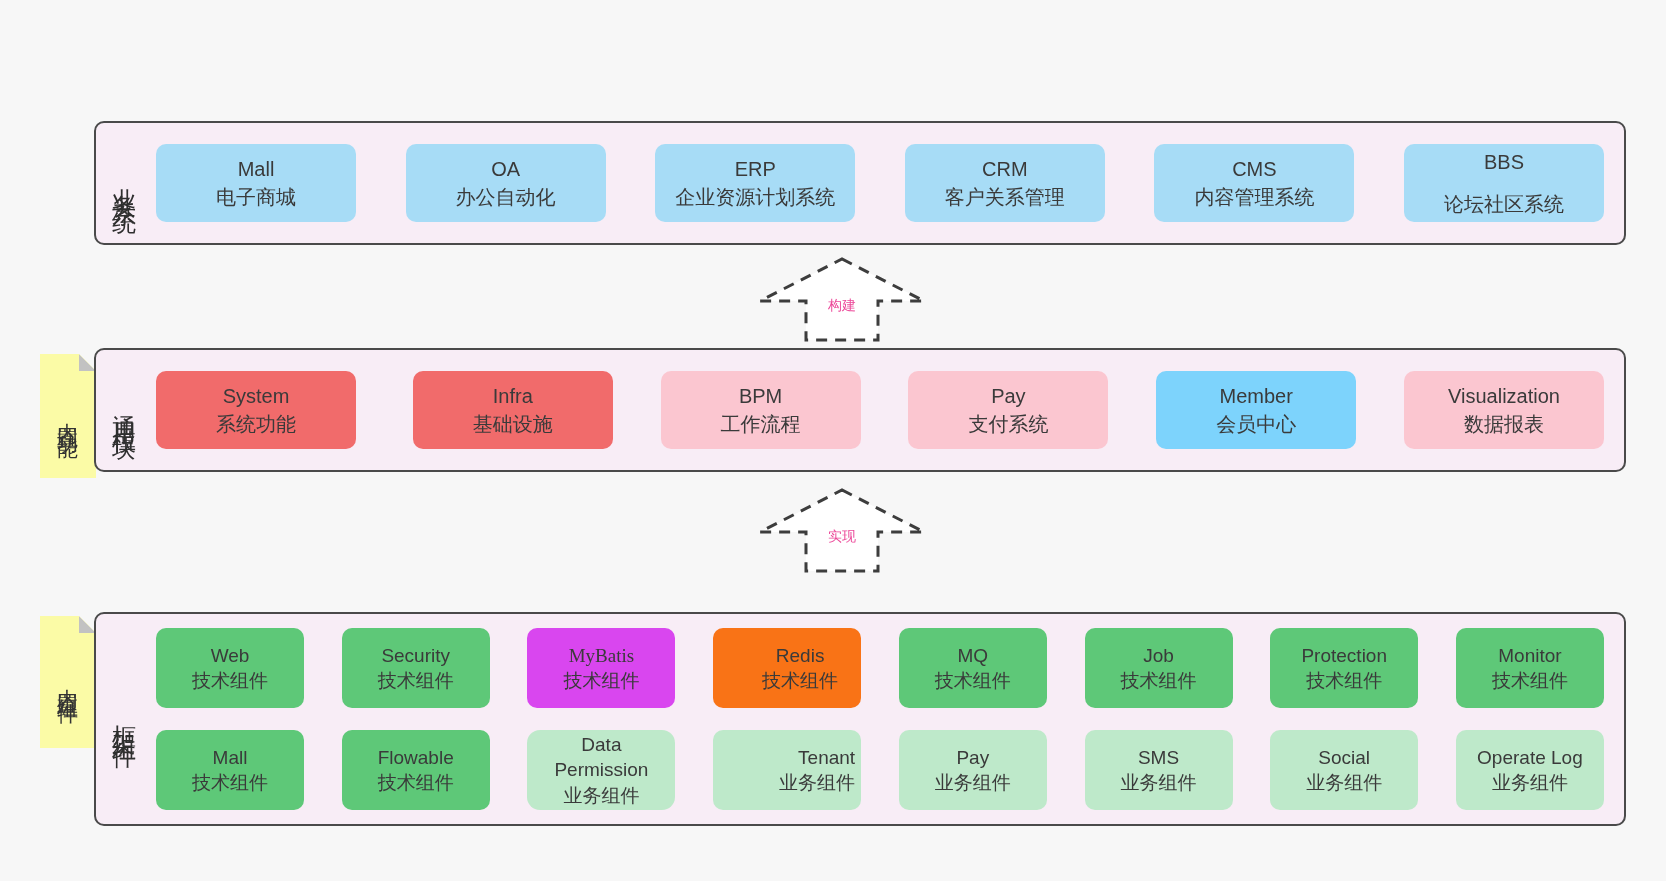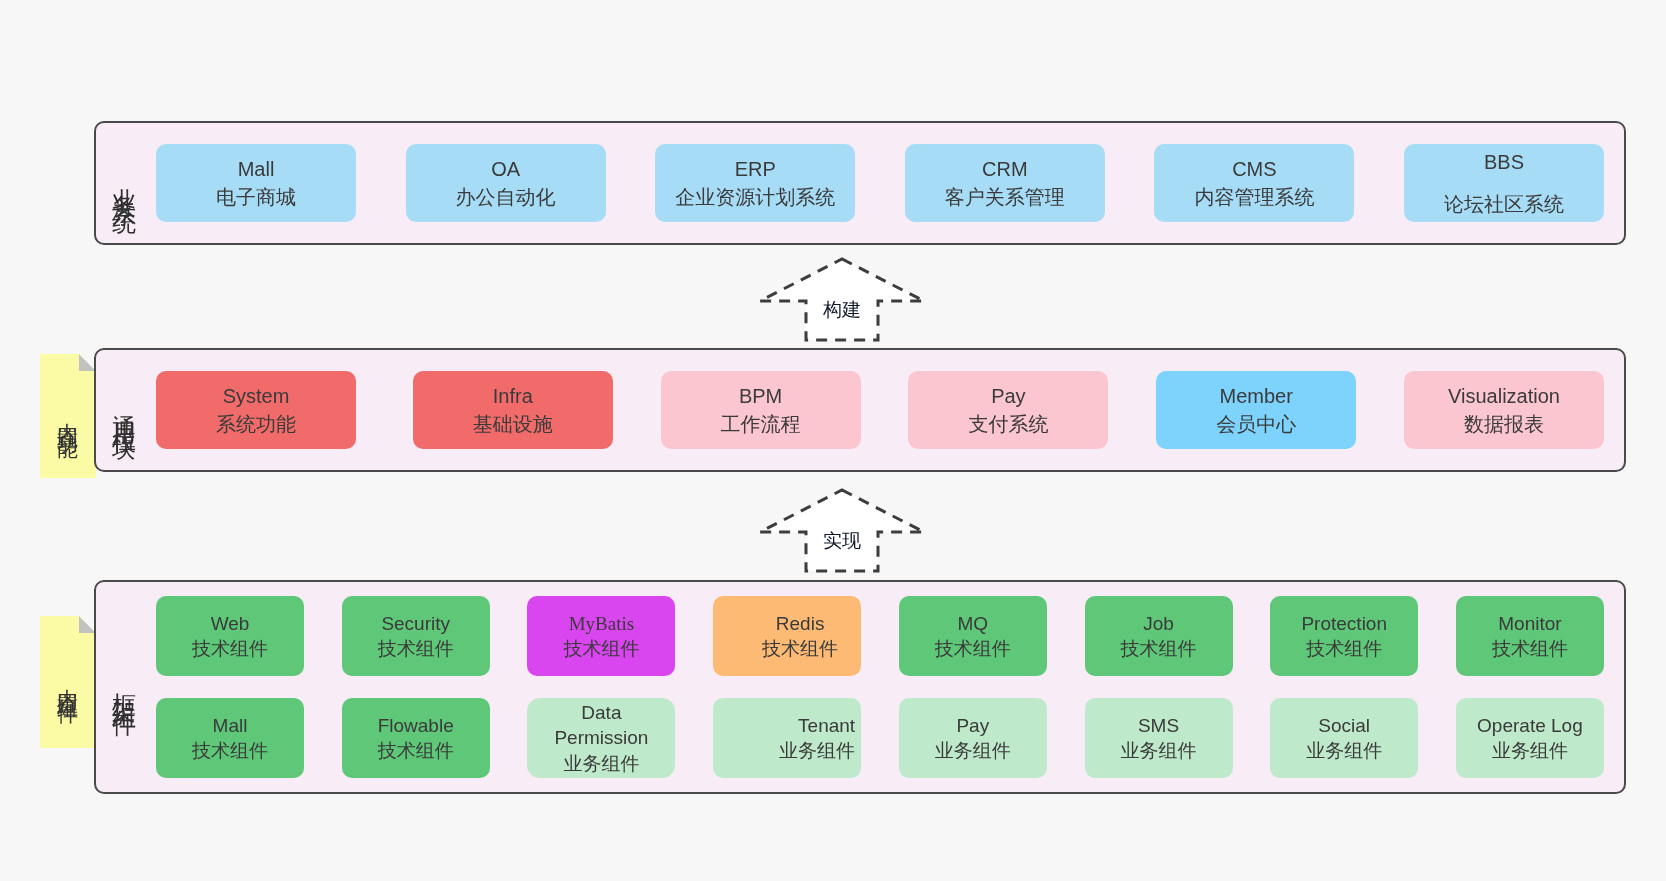--- a/index.html
+++ b/index.html
@@ -46,21 +46,21 @@
     clip-path:polygon(0 0, 100% 100%, 0 100%);
   }
   .note .note-text{
     writing-mode:vertical-lr;text-orientation:upright;
     font-size:21px;letter-spacing:5px;line-height:1;color:#333;
   }
   .arrow{position:absolute;width:170px;height:88px;z-index:1;}
   .arrow svg{display:block;}
   .arrow .arrow-label{
     position:absolute;top:41px;left:0;right:0;text-align:center;
-    font-size:19px;color:#0f172a;pointer-events:none;
+    font-size:14px;color:#ec4899;pointer-events:none;
   }
   .arrow .arrow-label span{background:#ffffff;padding:0 3px;}
 </style>
 </head>
 <body>
 
 <div class="band" style="top:121px;height:124px;">
   <div class="band-label">业务系统</div>
   <div class="boxes">
     <div class="box wide" style="background: rgb(167, 220, 246);">
@@ -135,37 +135,37 @@
   <svg width="170" height="88" viewBox="0 0 170 88">
     <path d="M85 3 L167 45 L121 45 L121 84 L49 84 L49 45 L3 45 Z" fill="#ffffff" stroke="#3d3d3d" stroke-width="3" stroke-dasharray="11 8"></path>
   </svg>
   <div class="arrow-label"><span>实现</span></div>
 </div>
 
 <div class="note" style="top:616px;height:132px;">
   <div class="fold"></div>
   <div class="note-text">内置组件</div>
 </div>
-<div class="band" style="top:580px;height:214px;">
+<div class="band" style="top:612px;height:214px;">
   <div class="band-label">框架组件</div>
   <div class="rows">
     <div class="row">
       <div class="box small" style="background: rgb(94, 200, 120);">
         <div>Web</div>
         <div>技术组件</div>
       </div>
       <div class="box small" style="background: rgb(94, 200, 120);">
         <div>Security</div>
         <div>技术组件</div>
       </div>
       <div class="box small" style="background: #d946ef; font-family: Liberation Serif, serif;">
         <div>MyBatis</div>
         <div>技术组件</div>
       </div>
-      <div class="box small" style="background: #fdba74; padding-left: 32px;">
+      <div class="box small" style="background: #f97316; padding-left: 32px;">
         <div>Redis</div>
         <div>技术组件</div>
       </div>
       <div class="box small" style="background: rgb(94, 200, 120);">
         <div>MQ</div>
         <div>技术组件</div>
       </div>
       <div class="box small" style="background: rgb(94, 200, 120);">
         <div>Job</div>
         <div>技术组件</div>

